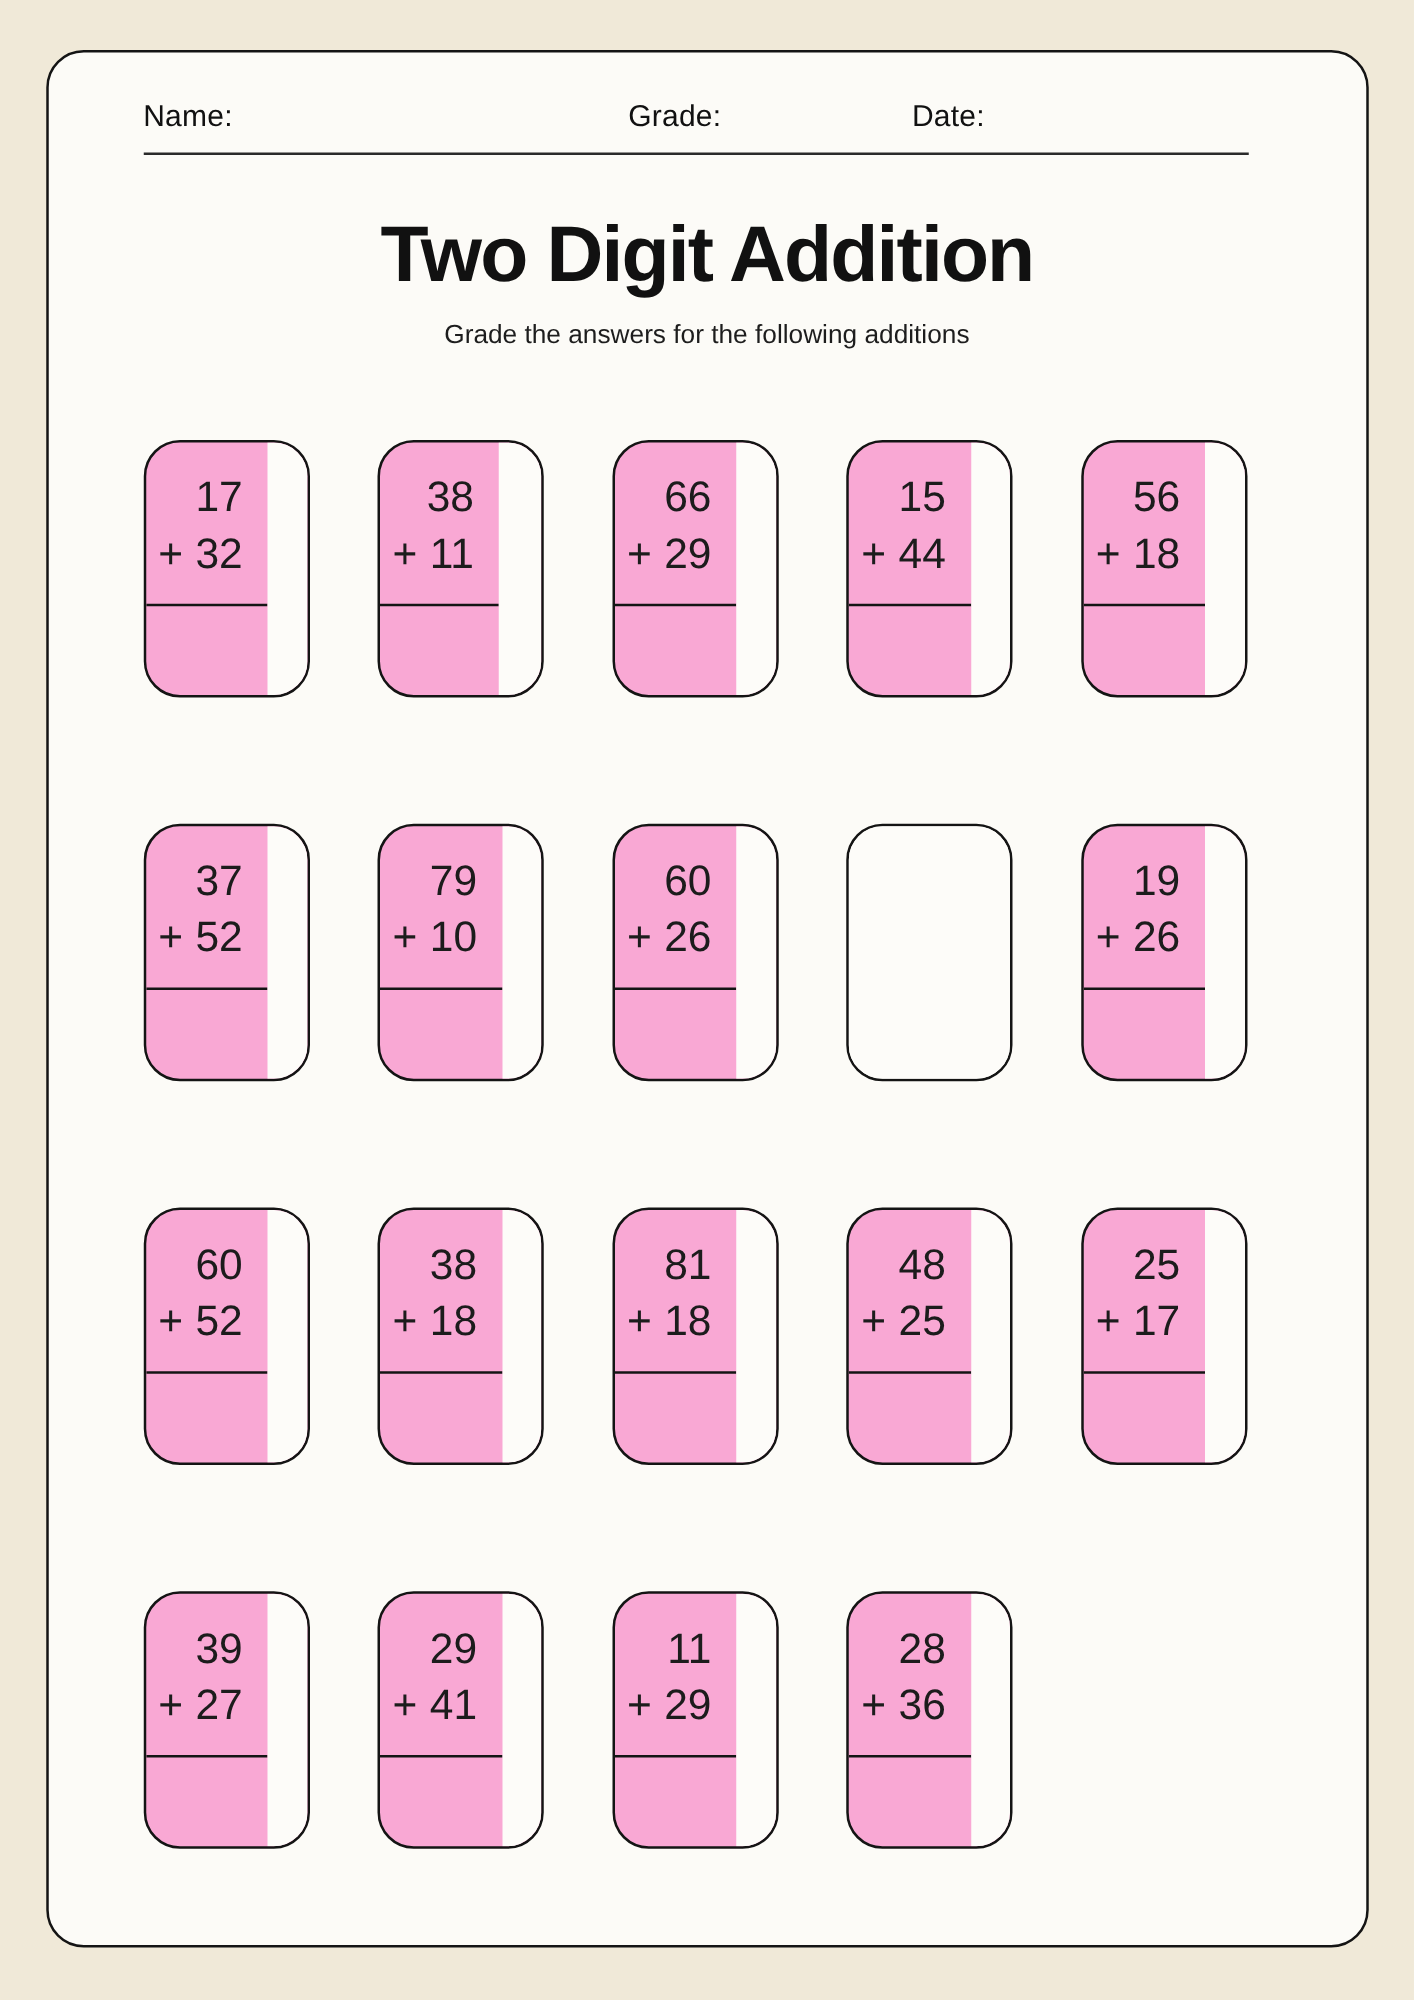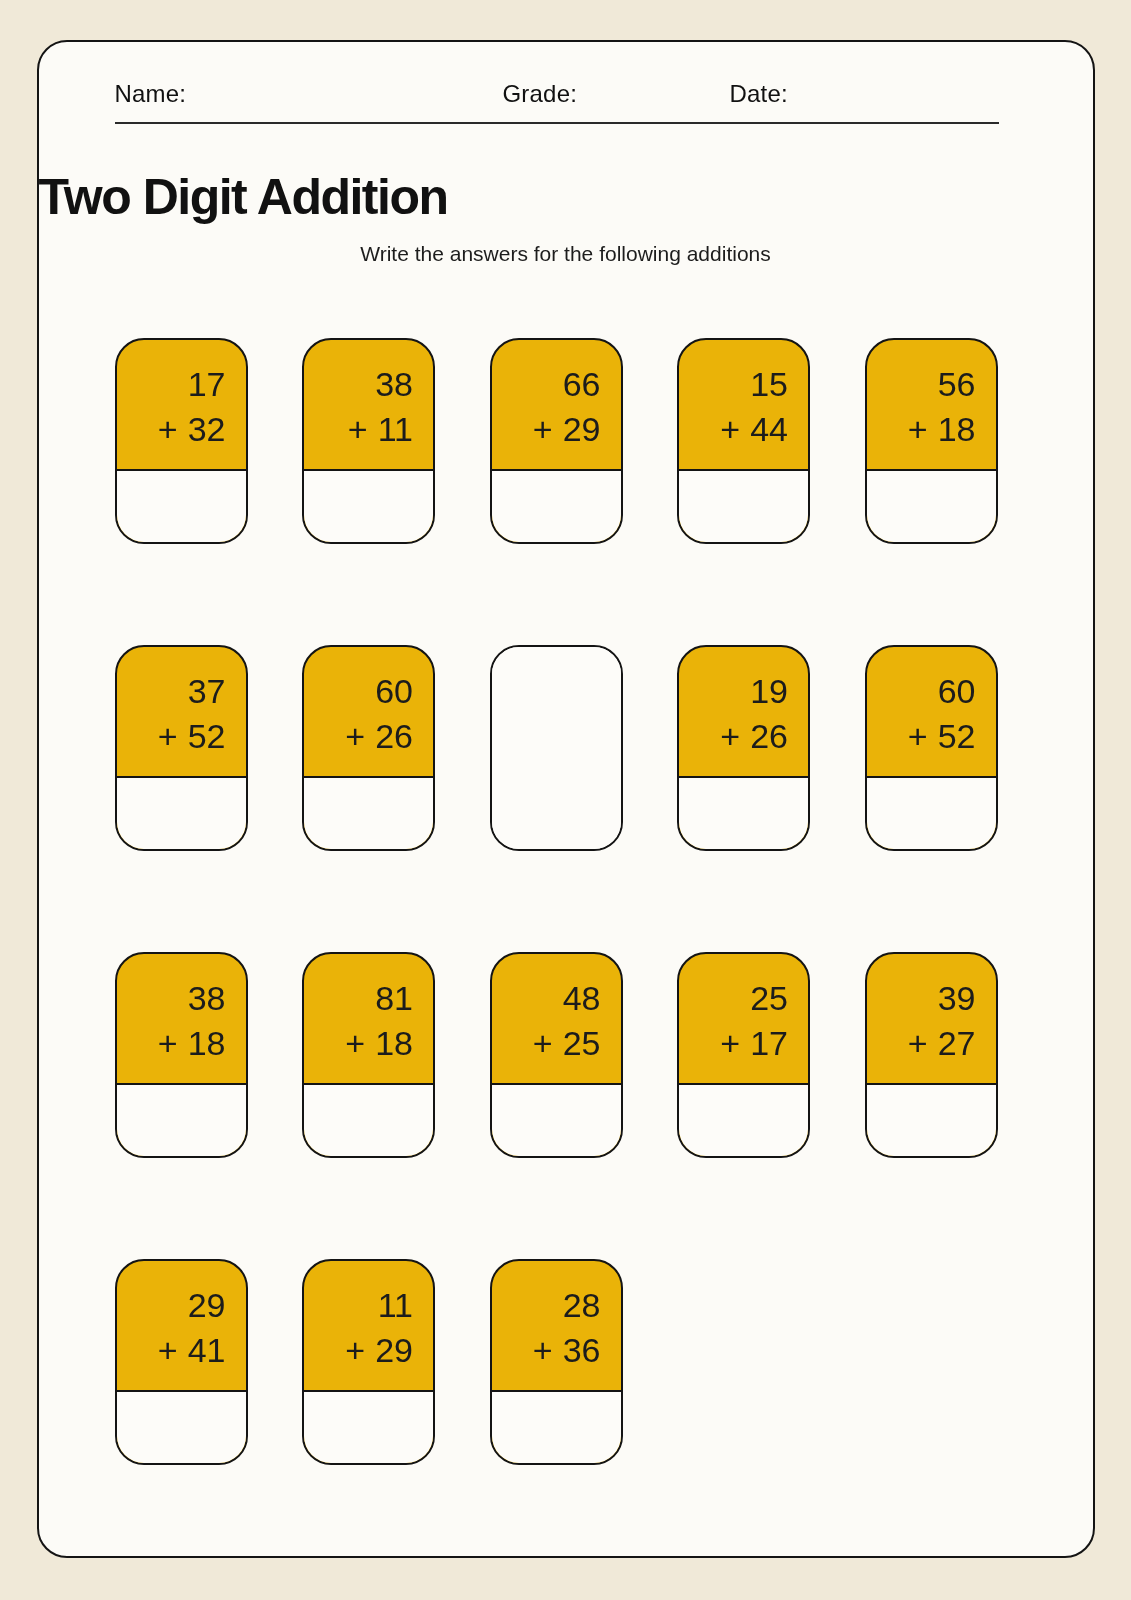--- a/index.html
+++ b/index.html
@@ -31,21 +31,22 @@
     font-size: 24px;
     letter-spacing: 0.2px;
     color: #111;
   }
   .label-name  { left: 0; }
   .label-grade { left: 388px; }
   .label-date  { left: 615px; }
   
   .title {
     margin-top: 44px;
-    font-size: 50px;
+    text-align: center;
+    font-size: 63px;
     font-weight: 700;
     letter-spacing: -1.5px;
     color: #111;
   }
   .subtitle {
     margin-top: 16px;
     text-align: center;
     font-size: 21px;
     color: #1d1d1d;
   }
@@ -55,23 +56,22 @@
     padding: 0 95px 0 76px;
     display: grid;
     grid-template-columns: repeat(5, 133px);
     row-gap: 101px;
     justify-content: space-between;
   }
   .card {
     width: 133px; height: 206px;
     border: 2.5px solid #141414;
     border-radius: 29px;
-    background: #eab308;
+    background: #f9a8d4;
     display: flex;
-    flex-direction: column;
     overflow: hidden;
   }
   .problem {
     height: 131px;
     border-bottom: 2.5px solid #141414;
     display: flex;
     flex-direction: column;
     justify-content: center;
     text-align: right;
     padding: 4px 20px 0 10px;
@@ -91,21 +91,21 @@
 
 <div class="sheet">
 
   <div class="header">
     <span class="label label-name">Name:</span>
     <span class="label label-grade">Grade:</span>
     <span class="label label-date">Date:</span>
   </div>
 
   <h1 class="title">Two Digit Addition</h1>
-  <div class="subtitle">Write the answers for the following additions</div>
+  <div class="subtitle">Grade the answers for the following additions</div>
 
   <div class="grid">
 
     <div class="card">
       <div class="problem">
         <div>17</div>
         <div><span class="op">+</span><span>32</span></div>
       </div>
       <div class="answer"></div>
     </div>
@@ -144,20 +144,27 @@
     </div>
 
     <div class="card">
       <div class="problem">
         <div>37</div>
         <div><span class="op">+</span><span>52</span></div>
       </div>
       <div class="answer"></div>
     </div>
 
+    <div class="card">
+      <div class="problem">
+        <div>79</div>
+        <div><span class="op">+</span><span>10</span></div>
+      </div>
+      <div class="answer"></div>
+    </div>
 
     <div class="card">
       <div class="problem">
         <div>60</div>
         <div><span class="op">+</span><span>26</span></div>
       </div>
       <div class="answer"></div>
     </div>
 
     <div class="card">

